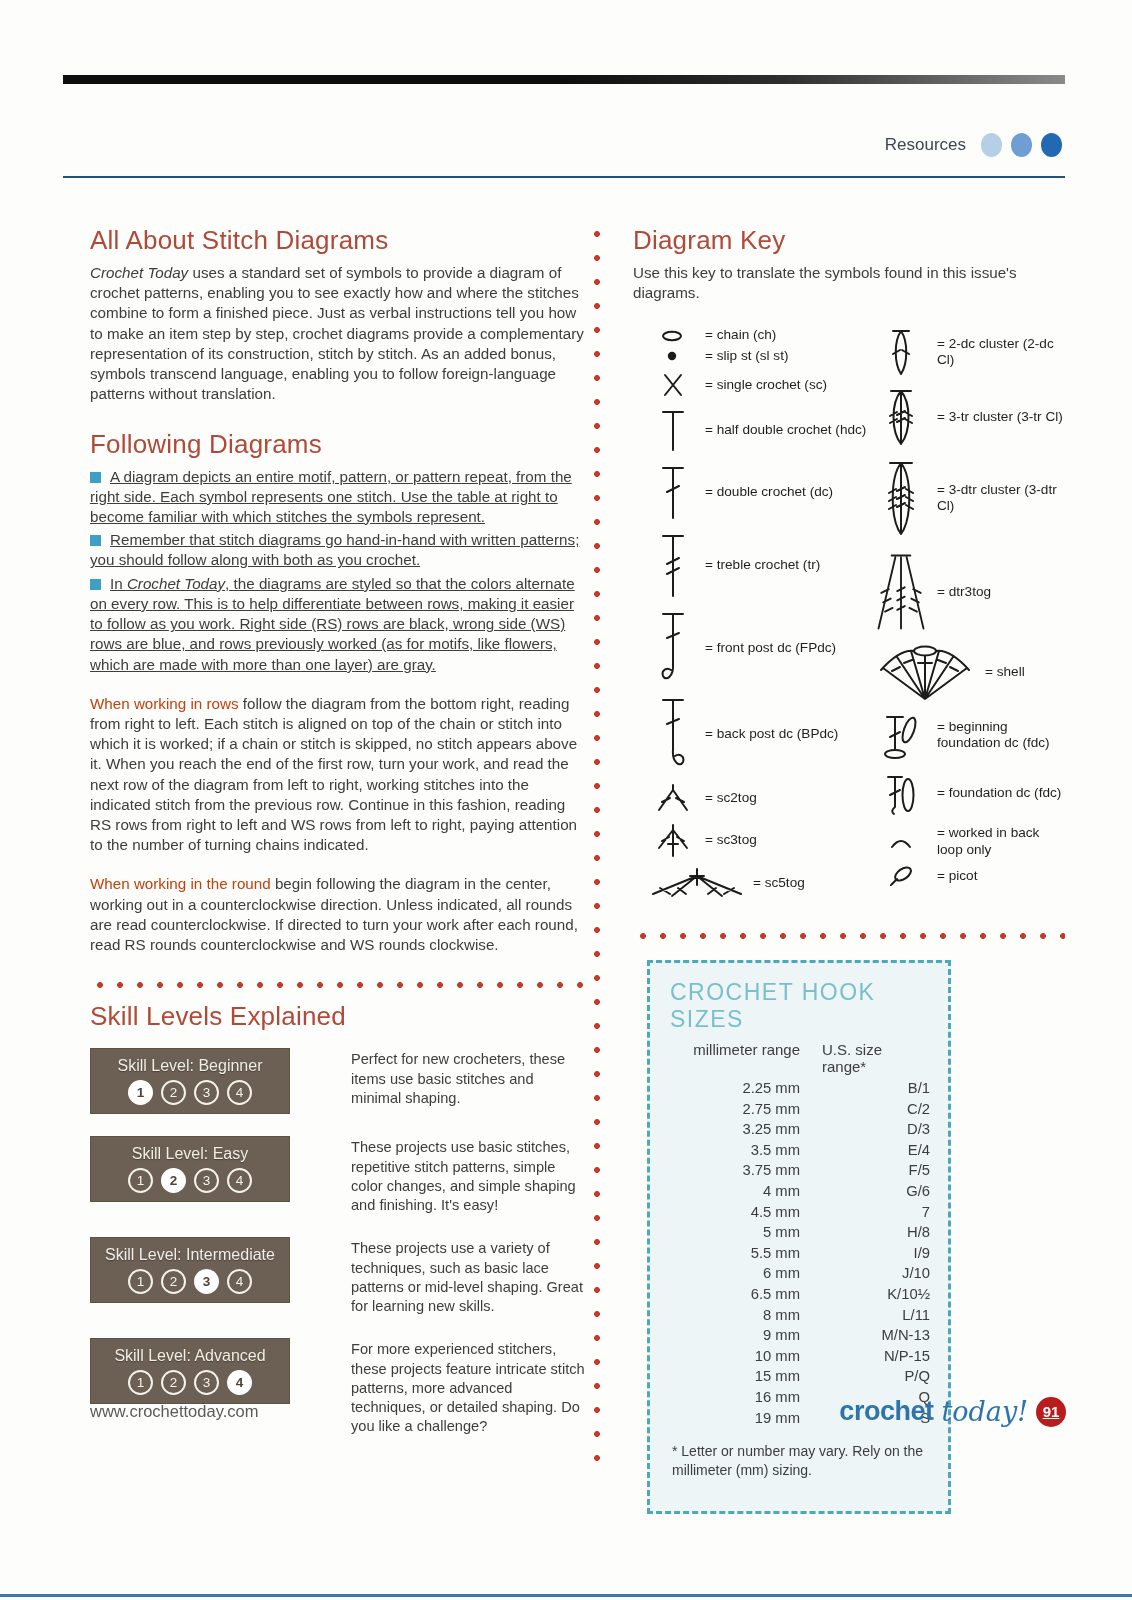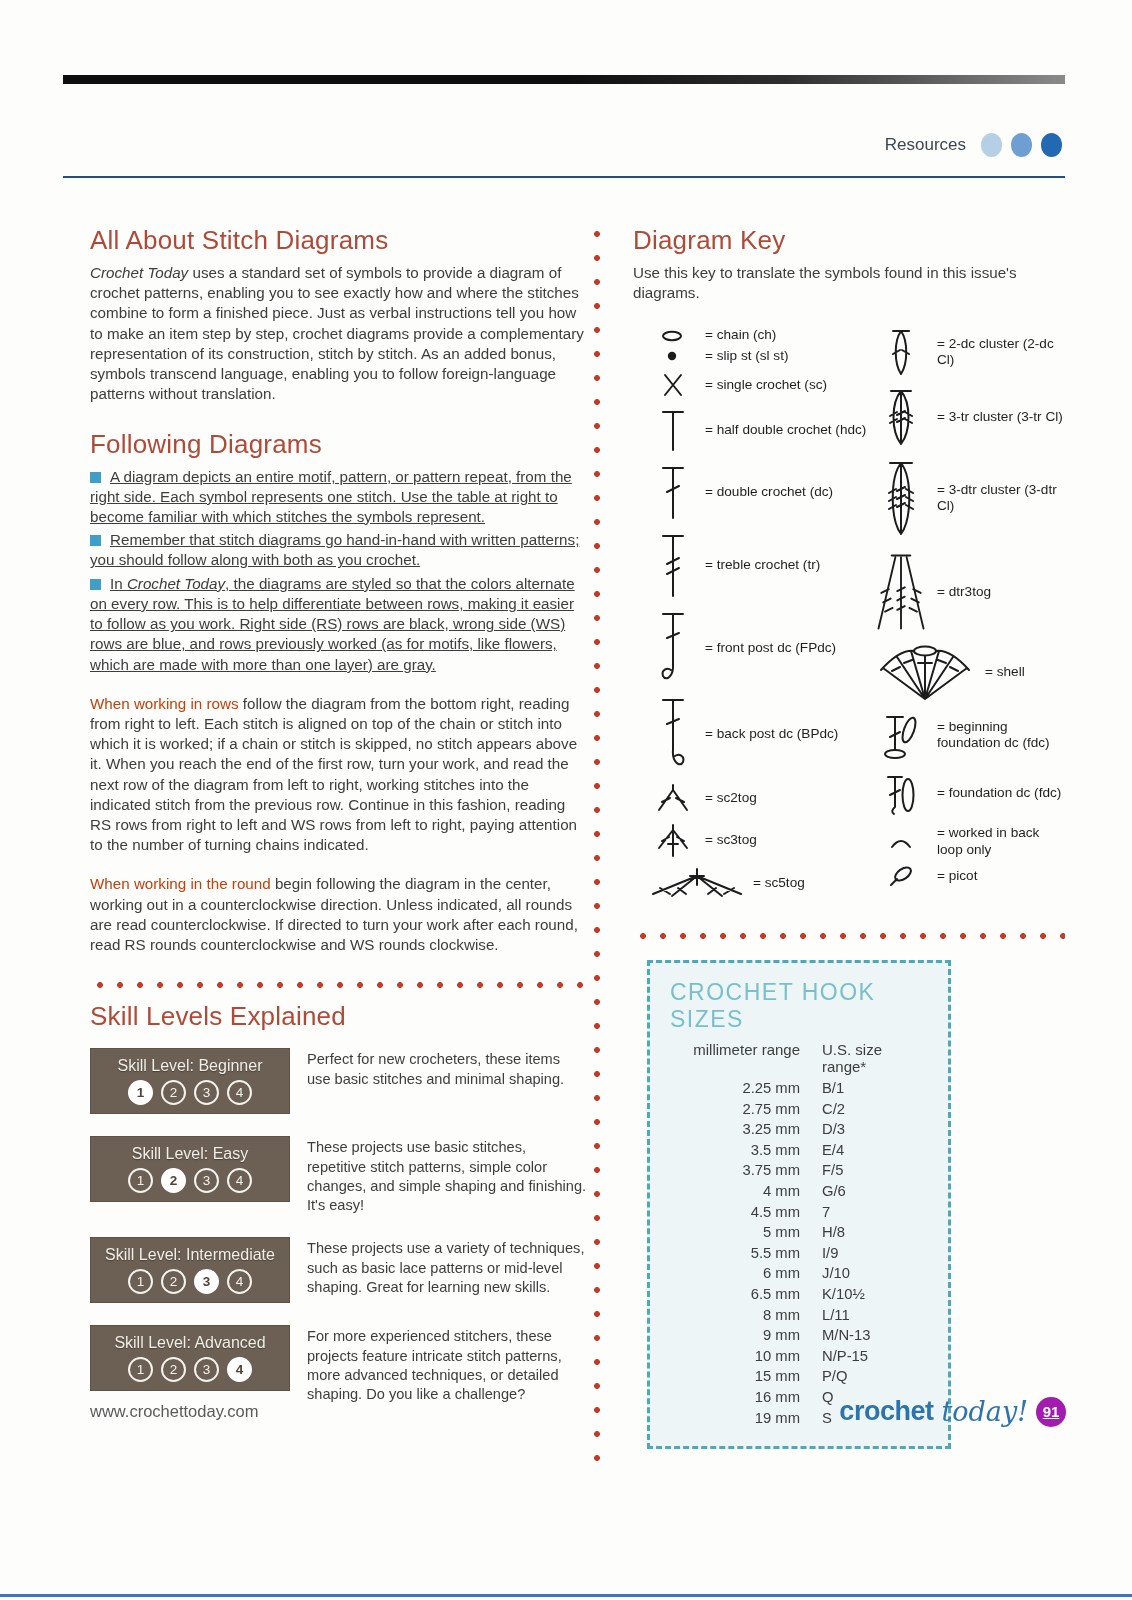--- a/index.html
+++ b/index.html
@@ -27,21 +27,21 @@
   .sec-title{font-size:26px;font-weight:400;color:#b04a38;margin:0 0 7px 0;letter-spacing:.2px;}
   .body-p{font-size:15.2px;line-height:1.33;margin:0;}
   .italic{font-style:italic;}
   .lead-blue{color:#c2410c;}
   .bullet-sq{display:inline-block;width:11px;height:11px;background:#3f9fc6;margin-right:9px;
              vertical-align:baseline;position:relative;top:1px;}
   .bullet-p{margin:3px 0 0 0;text-decoration:underline;}
   .spaced{margin-top:19px;}
 
   
-  .skill-row{display:flex;align-items:flex-start;margin-bottom:22px;}
+  .skill-row{display:flex;align-items:flex-start;margin-bottom:22px;gap:44px;}
   .skill-box{width:200px;flex:0 0 200px;height:66px;background:#6b6053;display:flex;
              flex-direction:column;align-items:center;justify-content:center;gap:5px;
              box-shadow:inset 0 0 0 1px #5d5345;}
   .skill-box-label{font-size:16px;color:#f2efe8;text-shadow:0 1px 1px rgba(0,0,0,.35);}
   .circ-row{display:flex;gap:8px;}
   .circ{width:25px;height:25px;border-radius:50%;border:2px solid #f4f2ec;color:#f4f2ec;
         display:flex;align-items:center;justify-content:center;font-size:13.5px;box-sizing:border-box;}
   .circ.active{background:#fff;color:#4e443a;border-color:#fff;font-weight:bold;}
   .skill-desc{font-size:14.6px;line-height:1.32;margin-left:17px;padding-top:2px;}
 
@@ -57,30 +57,30 @@
   .key-label{font-size:13.6px;line-height:1.2;color:#1f1f1f;margin-left:6px;}
   .key-row svg{stroke:#1c1c1c;stroke-width:2;fill:none;stroke-linecap:round;}
 
   
   .hook-box{margin:20px 0 0 14px;width:304px;box-sizing:border-box;border:3px dashed #4da8ba;
             background:#edf5f7;padding:16px 18px 18px 18px;}
   .hook-title{font-size:23px;color:#79bfca;letter-spacing:1.5px;font-weight:400;margin:0 0 8px 2px;}
   .hook-header{display:flex;font-size:15px;color:#3d3d3d;margin-bottom:3px;}
   .hook-c1{width:132px;flex:0 0 132px;text-align:right;}
   .hook-c2{margin-left:22px;text-align:left;}
-  .hook-row{display:flex;font-size:14.8px;line-height:20.6px;}
+  .hook-row{display:flex;font-size:14.8px;line-height:20.6px;justify-content:space-between;}
   .hook-note{font-size:14px;line-height:1.32;margin-top:14px;padding-left:4px;}
 
   
   .footer{position:absolute;left:90px;right:66px;top:1396px;display:flex;align-items:center;}
   .footer-url{font-size:16.5px;color:#5a5a5a;}
   .footer-logo{margin-left:auto;display:flex;align-items:center;gap:8px;}
   .logo-w1{font-size:27px;color:#2d74ad;font-weight:bold;letter-spacing:-.5px;}
   .logo-w2{font-size:27px;color:#2d74ad;font-family:"DejaVu Serif",serif;font-style:italic;}
-  .page-badge{width:30px;height:30px;border-radius:50%;background:#a21caf;color:#fff;display:flex;
+  .page-badge{width:30px;height:30px;border-radius:50%;background:#b91c1c;color:#fff;display:flex;
               align-items:center;justify-content:center;font-size:15px;font-weight:bold;text-decoration:underline;}
 </style>
 </head>
 <body>
 
 <div class="page">
 
   <div class="topbar"></div>
 
   <div class="resources-row">
@@ -438,20 +438,21 @@
             <span class="hook-c2">P/Q</span>
           </div>
         <div class="hook-row">
             <span class="hook-c1">16 mm</span>
             <span class="hook-c2">Q</span>
           </div>
         <div class="hook-row">
             <span class="hook-c1">19 mm</span>
             <span class="hook-c2">S</span>
           </div>
+        <p class="hook-note">* Letter or number may vary. Rely on the millimeter (mm) sizing.</p>
       </div>
 
     </div>
   </div>
 
   <div class="footer">
     <span class="footer-url">www.crochettoday.com</span>
     <span class="footer-logo">
       <span class="logo-w1">crochet</span>
       <span class="logo-w2">today!</span>

